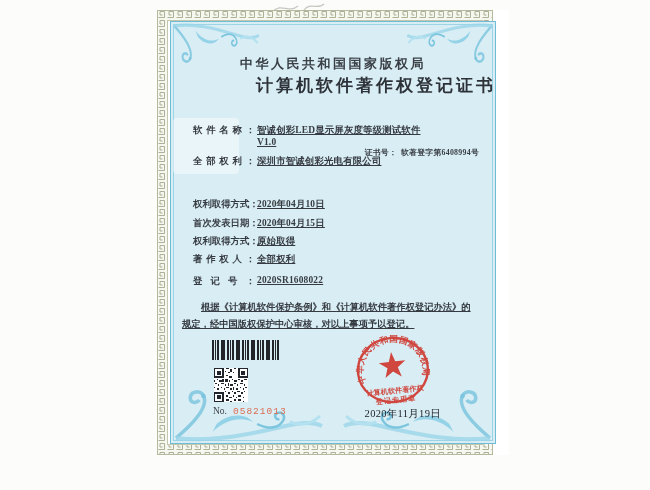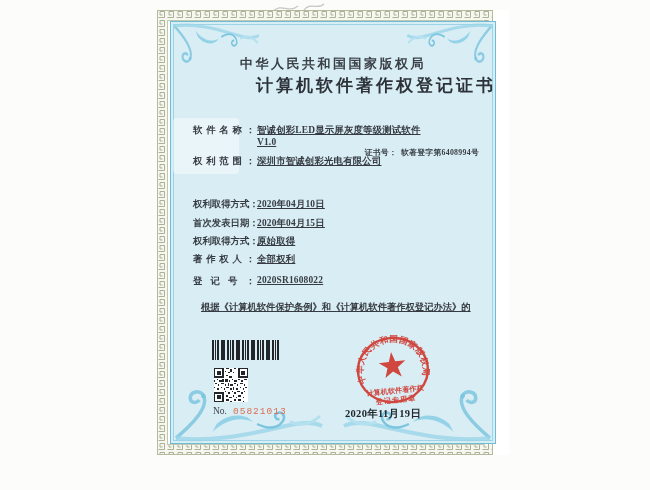--- a/index.html
+++ b/index.html
@@ -55,22 +55,22 @@
     background-image:
       repeating-linear-gradient(90deg,#22262a 0 2px,rgba(0,0,0,0) 2px 5px),
       repeating-linear-gradient(90deg,#22262a 0 1px,rgba(0,0,0,0) 1px 3px);}
   .qr{position:absolute;left:57px;top:358px;width:34px;height:34px;}
   .serial{position:absolute;left:56px;top:396px;font-size:9.5px;color:#3c4147;white-space:nowrap;}
   .serial .num{color:#dd6c52;font-family:"Liberation Mono","DejaVu Sans Mono",monospace;
     font-size:9.5px;letter-spacing:1px;margin-left:6px;}
 
   
   .seal{position:absolute;left:181px;top:306px;width:110px;height:110px;}
-  .issue-date{position:absolute;left:188px;top:397px;width:96px;text-align:left;
-    font-size:10.5px;font-weight:700;color:#22272d;letter-spacing:.3px;}
+  .issue-date{position:absolute;left:188px;top:397px;width:96px;text-align:right;
+    font-size:10.5px;font-weight:400;color:#22272d;letter-spacing:.3px;}
 </style>
 </head>
 <body>
 
 <svg class="pencil-mark" viewBox="0 0 62 16">
   <path d="M4,12 C14,2 20,14 30,6 M36,10 C42,2 50,10 56,4" fill="none" stroke="#b6bab2" stroke-width="1.2" opacity=".8"></path>
 </svg>
 
 <div class="cert">
 
@@ -132,21 +132,21 @@
   </div>
 
   <div class="frow r0">
     <span class="label">软件名称：</span>
     <span class="value">智诚创彩LED显示屏灰度等级测试软件</span>
   </div>
   <div class="frow r0b">
     <span class="value">V1.0</span>
   </div>
   <div class="frow r1">
-    <span class="label">权利范围：</span>
+    <span class="label">全部权利：</span>
     <span class="value">深圳市智诚创彩光电有限公司</span>
   </div>
   <div class="frow r2">
     <span class="label">权利取得方式：</span>
     <span class="value">2020年04月10日</span>
   </div>
   <div class="frow r3">
     <span class="label">首次发表日期：</span>
     <span class="value">2020年04月15日</span>
   </div>
@@ -158,20 +158,21 @@
     <span class="label">著作权人：</span>
     <span class="value">全部权利</span>
   </div>
   <div class="frow r6">
     <span class="label">登记号：</span>
     <span class="value">2020SR1608022</span>
   </div>
 
   <div class="statement">
     <div class="s1">根据《计算机软件保护条例》和《计算机软件著作权登记办法》的</div>
+    <div class="s2">规定，经中国版权保护中心审核，对以上事项予以登记。</div>
   </div>
 
   <div class="barcode"></div>
 
   <svg class="qr" viewBox="0 0 25 25" shape-rendering="crispEdges">
     <rect width="25" height="25" fill="#ffffff"></rect>
     <path fill="#20262b" d="M0,0h7v7h-7z"></path>
       <path fill="#fff" d="M1,1h5v5h-5z"></path>
       <path fill="#20262b" d="M2,2h3v3h-3z"></path>
     <path fill="#20262b" d="M18,0h7v7h-7z"></path>

